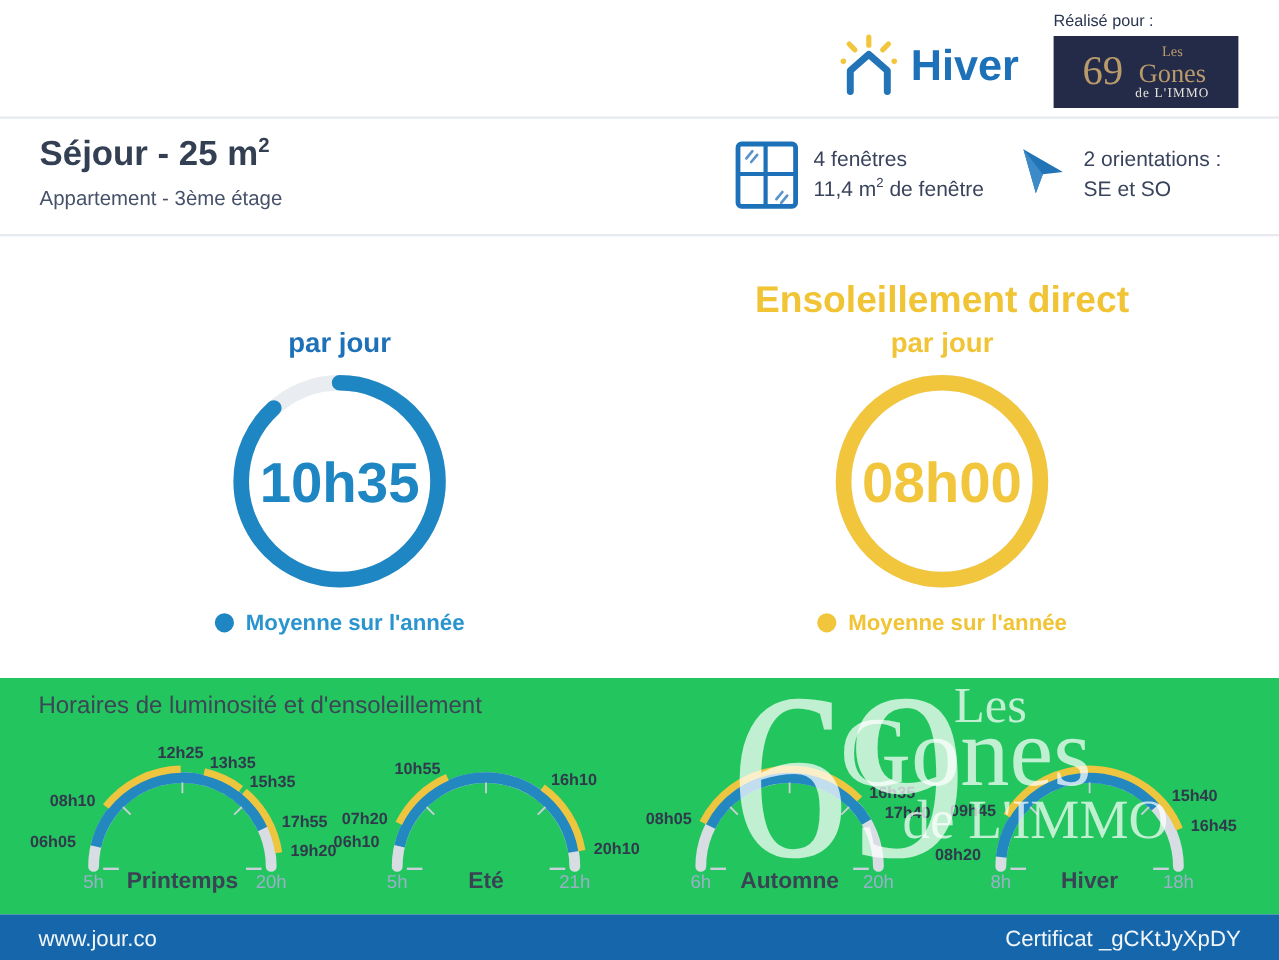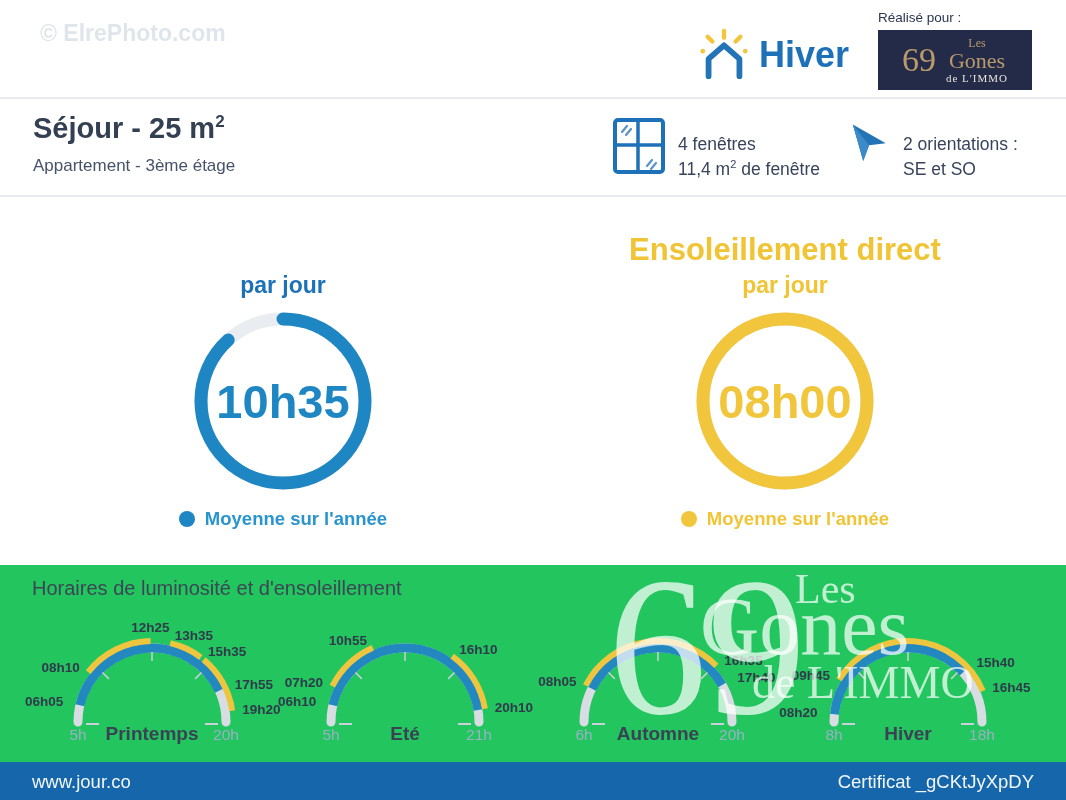--- a/index.html
+++ b/index.html
@@ -16,21 +16,21 @@
   .client{left:878px;top:30px;width:154px;height:60px;background:var(--navy,#242b48);display:flex;align-items:center;justify-content:center;gap:10px;}
   .mono{font-family:"Liberation Serif","DejaVu Serif",serif;font-size:34px;color:var(--gold,#b99a6b);line-height:1;}
   .cl-col{text-align:center;line-height:1;}
   .cl-les{font-family:"Liberation Serif","DejaVu Serif",serif;font-size:12px;color:var(--gold,#b99a6b);}
   .cl-gones{font-family:"Liberation Serif","DejaVu Serif",serif;font-size:22px;color:var(--gold,#b99a6b);margin:1px 0;}
   .cl-immo{font-family:"Liberation Serif","DejaVu Serif",serif;font-size:11px;color:#e8e4dc;letter-spacing:1px;}
   
   .roomName{left:33px;top:112px;font-size:29px;font-weight:bold;color:var(--dark,#333f52);}
   .roomName sup{font-size:17px;}
   .roomSub{left:33px;top:156px;font-size:17px;color:#47526a;}
-  .infoText{font-size:17.5px;color:#39445c;line-height:1.45;margin-top:12px;}
+  .infoText{font-size:17.5px;color:#39445c;line-height:1.45;}
   .winText{left:678px;top:120px;}
   .oriText{left:903px;top:120px;}
   .infoText sup{font-size:11px;}
   
   .gHead{width:500px;text-align:center;font-size:31px;font-weight:bold;top:232px;}
   .gSub{width:500px;text-align:center;font-size:23px;font-weight:bold;top:272px;}
   .cyan{color:var(--cyanHead,#2d9ed8);}
   .blueDarkText{color:var(--blueDark,#1d71b8);}
   .yellowText{color:var(--yellowText,#f0c434);}
   .gaugeWrap{width:190px;height:190px;}
@@ -48,21 +48,20 @@
   .gones-wm{pointer-events:none;z-index:5;color:rgba(255,255,255,.72);font-family:"Liberation Serif","DejaVu Serif",serif;line-height:1;}
   
   .footer{left:0;top:762px;width:1066px;height:38px;background:var(--footerBg,#1566aa);}
   .footText{top:771px;font-size:18.5px;color:#f2f6fa;}
 </style>
 </head>
 <body>
 
 <div class="page">
 
-  <div class="abs wm-photo">© ElrePhoto.com</div>
 
 
   <div class="abs solen">
     <svg width="54" height="54" viewBox="0 0 56 56">
       <path d="M12 50 L12 32 L28 18 L44 32 L44 50" fill="none" stroke="#2374b6" stroke-width="6" stroke-linecap="round" stroke-linejoin="round"></path>
       <path d="M11 9 L16 14" stroke="#f2c63c" stroke-width="4.5" stroke-linecap="round"></path>
       <path d="M28 3 L28 10" stroke="#f2c63c" stroke-width="4.5" stroke-linecap="round"></path>
       <path d="M45 9 L40 14" stroke="#f2c63c" stroke-width="4.5" stroke-linecap="round"></path>
       <circle cx="6" cy="24" r="2.4" fill="#f2c63c"></circle>
       <circle cx="50" cy="24" r="2.4" fill="#f2c63c"></circle>

